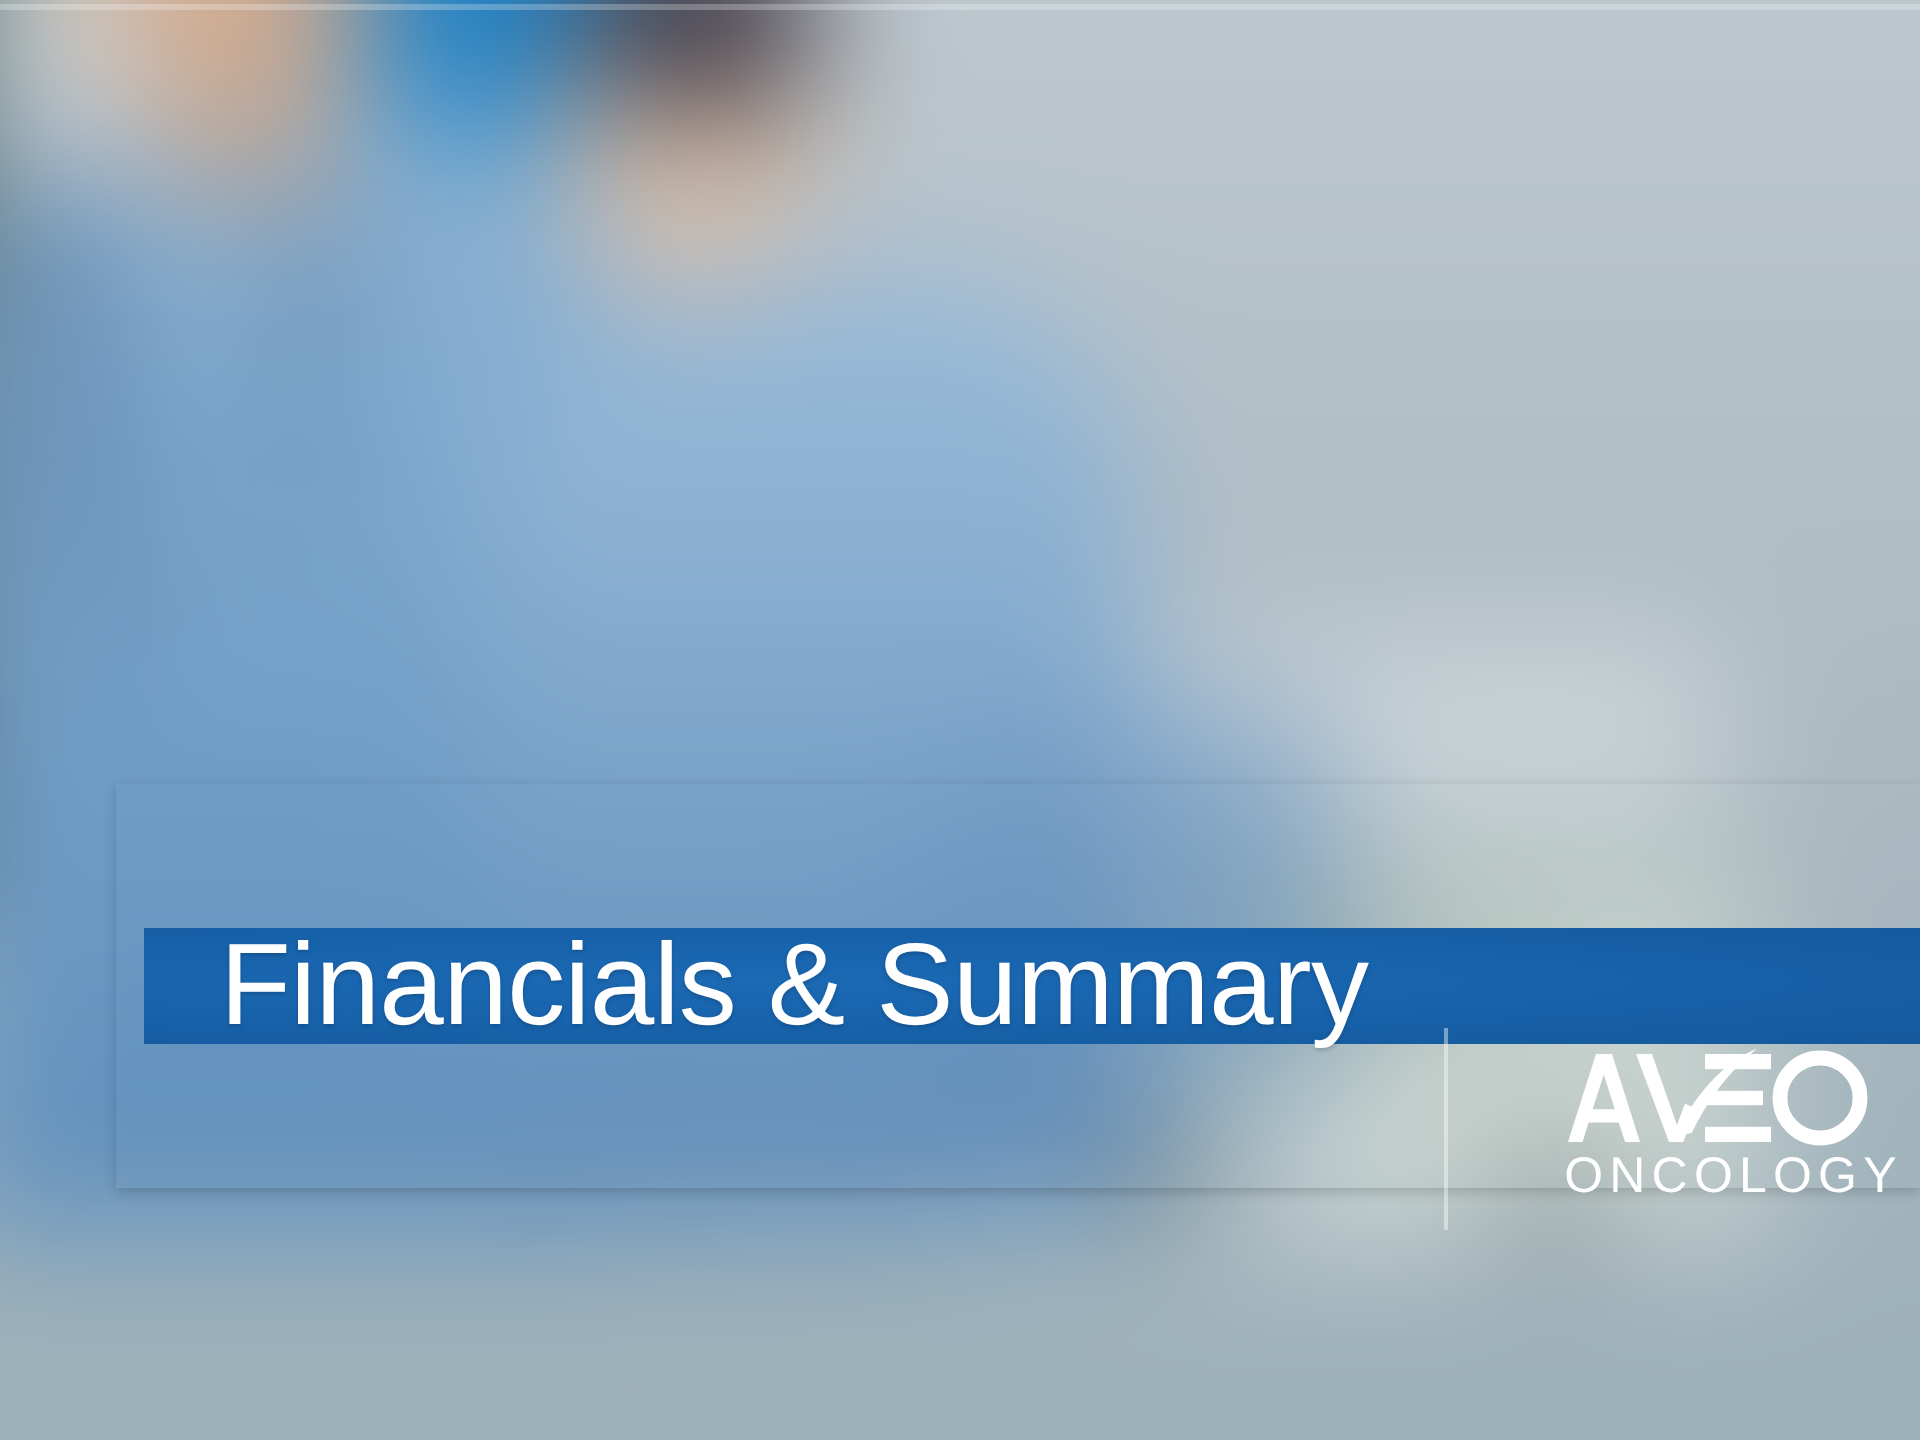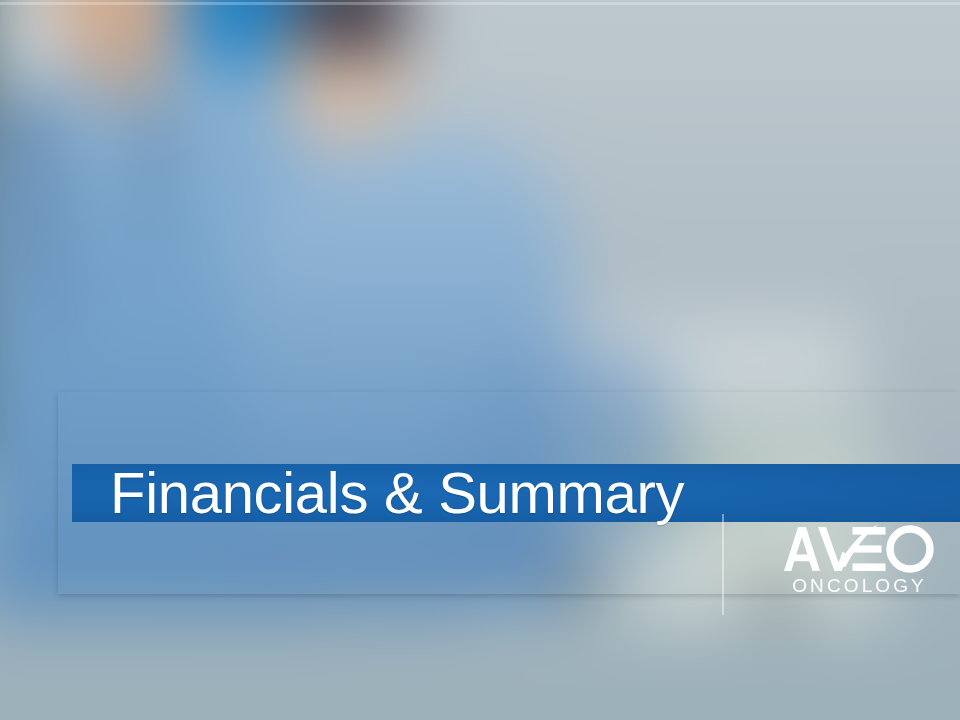--- a/index.html
+++ b/index.html
@@ -209,21 +209,21 @@
     height: 84px;
   }
   .logo svg { display: block; }
   .logo-tagline {
     position: absolute;
     left: 1px;
     top: 55px;
     width: 158px;
     text-align: center;
     color: #ffffff;
-    font-size: 19px;
+    font-size: 25px;
     font-weight: 400;
     letter-spacing: 3.1px;
     line-height: 1;
     text-indent: 3.1px;
   }
 </style>
 </head>
 <body>
 
 <div id="slide">

